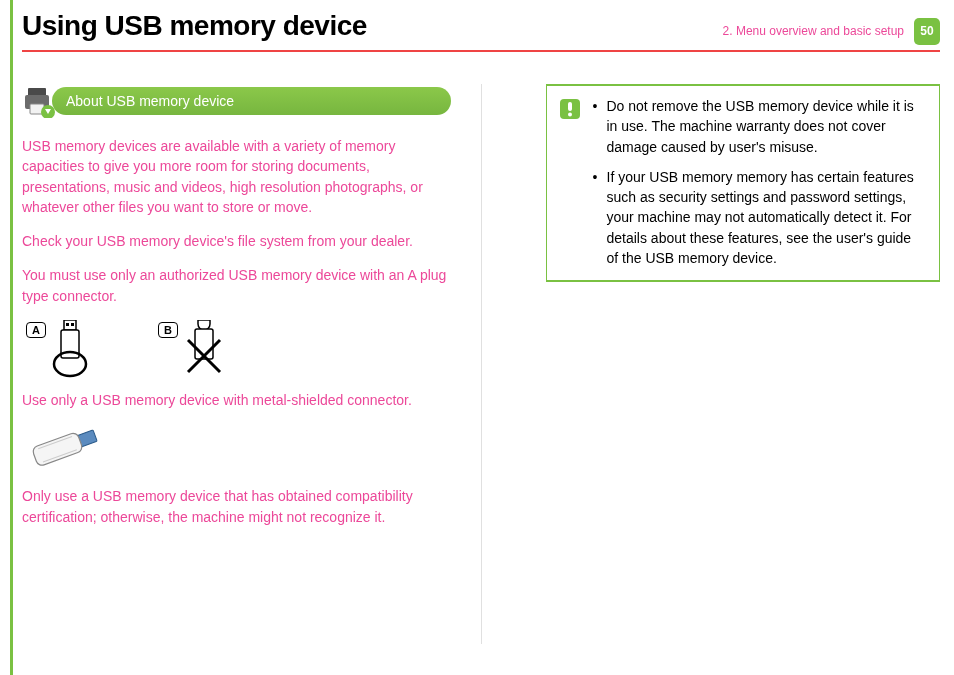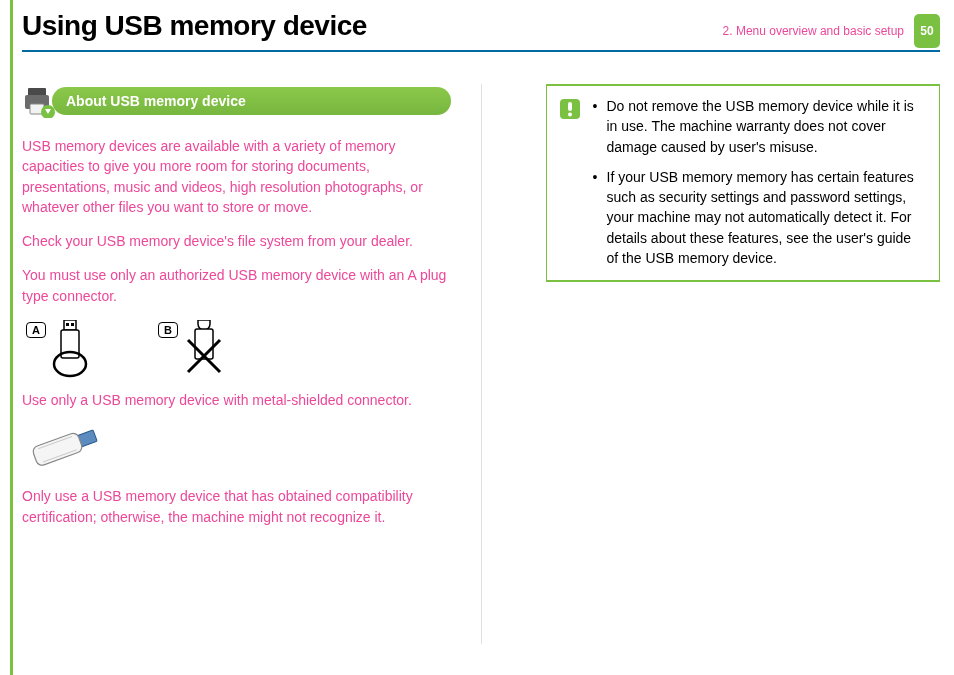--- a/index.html
+++ b/index.html
@@ -19,21 +19,21 @@
     width: 3px;
     height: 675px;
     background: #7ac142;
   }
   .header {
     position: absolute;
     left: 22px;
     top: 10px;
     right: 14px;
     height: 42px;
-    border-bottom: 2px solid #0369a1;
+    border-bottom: 2px solid #ef4444;
     display: flex;
     align-items: baseline;
     justify-content: space-between;
   }
   .title {
     font-size: 28px;
     font-weight: 700;
     letter-spacing: -0.5px;
     color: #000;
   }
@@ -42,21 +42,21 @@
     align-items: center;
     gap: 10px;
   }
   .crumb {
     font-size: 12px;
     font-weight: 400;
     color: #ec4899;
   }
   .page-badge {
     width: 26px;
-    height: 34px;
+    height: 27px;
     border-radius: 5px;
     background: #7ac142;
     color: #fff;
     font-size: 12px;
     font-weight: 700;
     display: flex;
     align-items: center;
     justify-content: center;
   }
   .columns {
@@ -89,21 +89,21 @@
     margin-right: -4px;
     z-index: 2;
   }
   .pill {
     flex: 1;
     height: 28px;
     background: linear-gradient(#8bc84a, #77b63f);
     border-radius: 14px;
     color: #fff;
     font-size: 14px;
-    font-weight: 700;
+    font-weight: 400;
     line-height: 28px;
     padding-left: 14px;
   }
   p.body {
     font-size: 14px;
     line-height: 1.45;
     margin-bottom: 14px;
     color: #ec4899;
   }
   .usb-diag {

